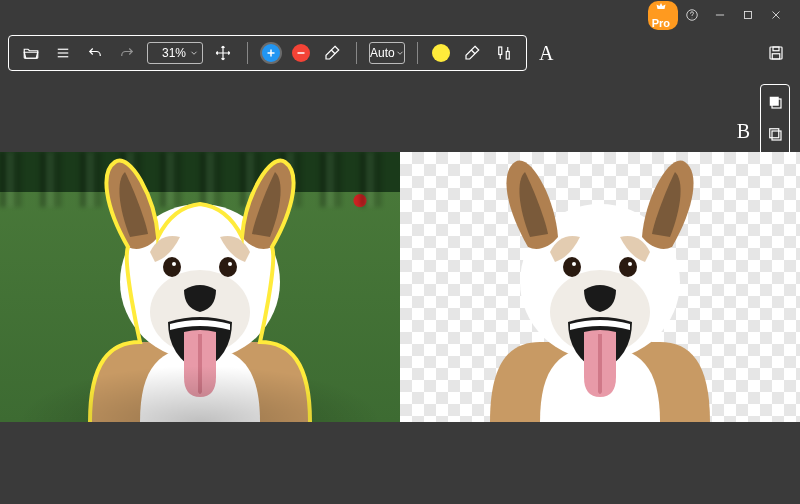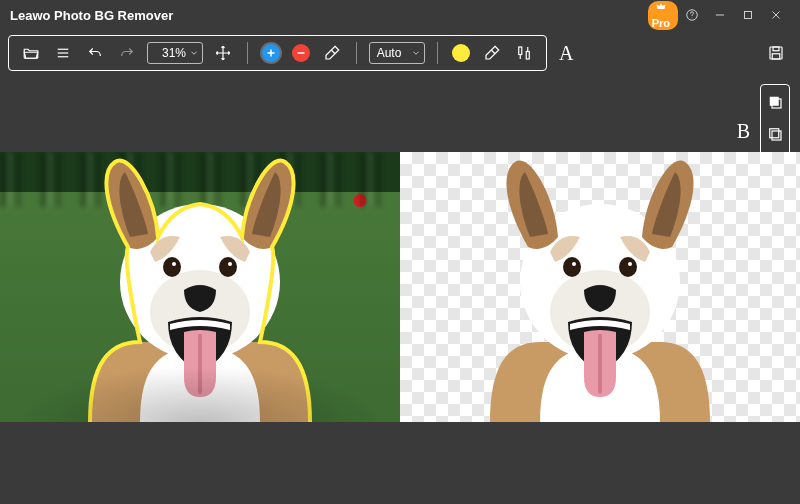--- a/index.html
+++ b/index.html
@@ -95,21 +95,21 @@
     border-radius:3px;
     height:22px;
     font-size:12px;
     color:#fff;
   }
   .zoom-box{width:56px;}
   .zoom-box .val{flex:1;text-align:right;}
   .zoom-box .chev,.auto-box .chev{
     width:16px;display:flex;align-items:center;justify-content:center;
   }
-  .auto-box{width:56px;}
+  .auto-box{width:36px;}
   .auto-box .val{flex:1;text-align:center;}
   .chev svg{width:10px;height:10px;stroke:#ddd;fill:none;stroke-width:2;}
   .vdiv{
     width:1px;height:22px;background:rgba(255,255,255,0.4);
     margin:0 4px;
   }
   .label-A,.label-B{
     font-size:20px;
     color:#fff;
     font-family:"Times New Roman",serif;
@@ -198,21 +198,20 @@
   .dog .brown{fill:#c89a64;}
   .pane.original .dog .sel-outline{
     fill:none;stroke:var(--yellow);stroke-width:4;
   }
 
 </style>
 </head>
 <body>
 
 <div class="titlebar">
-  <div class="title">Leawo Photo BG Remover</div>
   <div class="spacer"></div>
   <div class="pro-badge">
     <svg viewBox="0 0 24 24">
         <path d="M12 2l3 6 6-3-2 9H5L3 5l6 3z"></path>
       </svg>
     <span>Pro</span>
   </div>
   <div class="winbtns">
     <div class="winbtn">
       <svg viewBox="0 0 24 24">

